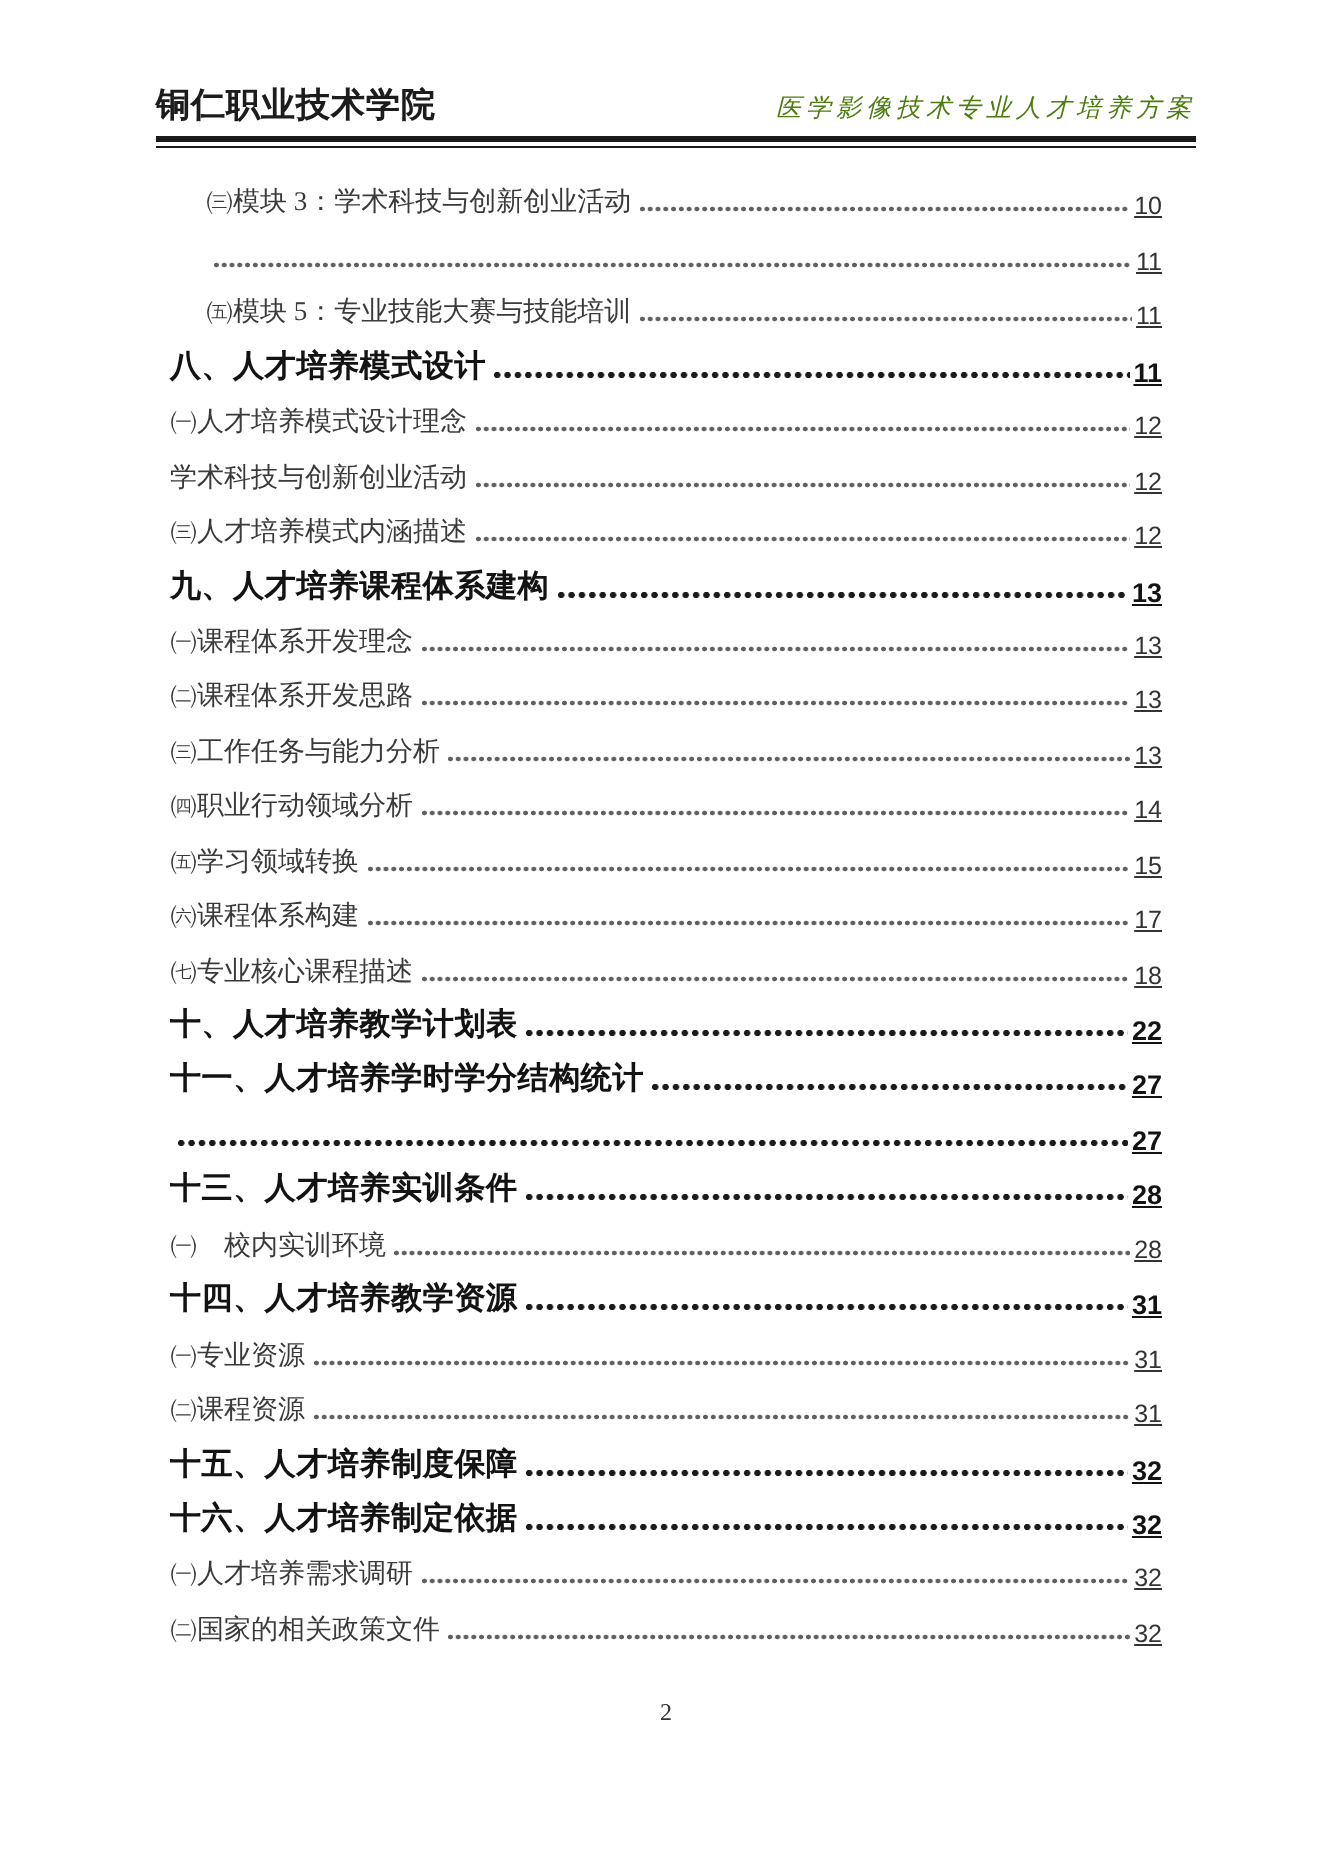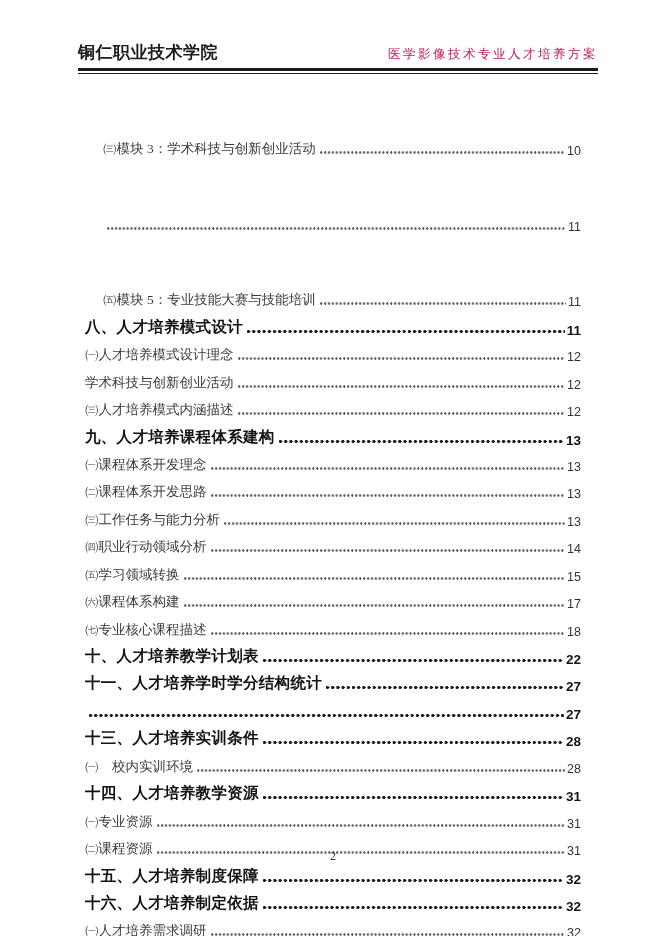--- a/index.html
+++ b/index.html
@@ -12,21 +12,21 @@
     color:#2e2e2e;
   }
   
   .header{position:absolute;left:78px;top:41px;width:520px;}
   .header-row{display:flex;justify-content:space-between;align-items:baseline;}
   .school{
     font-family:"Liberation Sans","DejaVu Sans",sans-serif;
     font-weight:700;font-size:17px;color:#1c1c1c;letter-spacing:.5px;white-space:nowrap;
   }
   .doc-title{
-    font-size:12.5px;color:#be185d;letter-spacing:2.5px;white-space:nowrap;
+    font-size:12.5px;color:#4d7c0f;letter-spacing:2.5px;white-space:nowrap;font-style:italic;
   }
   .header-rule{
     margin-top:4px;height:2px;
     border-top:3px solid #1a1a1a;border-bottom:1px solid #1a1a1a;
   }
   
   .toc{
     position:absolute;left:85px;top:86px;width:496px;
     display:flex;flex-direction:column;
   }
@@ -35,34 +35,35 @@
     white-space:nowrap;font-size:13.5px;color:#3a3a3a;padding-bottom:3px;
   }
   .row .leader{
     flex:1 1 auto;height:3px;margin:0 2px 7px 4px;
     background-image:radial-gradient(circle at 1.2px 1.5px,#606060 1.05px,transparent 1.35px);
     background-size:3.9px 3px;background-repeat:repeat-x;
   }
   .row .pg{
     white-space:nowrap;font-size:12.5px;color:#333;padding-bottom:3px;
     font-family:"Liberation Sans","DejaVu Sans",sans-serif;
+    text-decoration:underline;
   }
   
   .row.h .label{
     font-family:Liberation Sans, sans-serif;
     font-weight:700;font-size:15.5px;color:#131313;padding-bottom:2px;letter-spacing:.3px;
   }
   .row.h .leader{
     height:3px;margin-bottom:7px;
     background-image:radial-gradient(circle at 1.6px 1.5px,#1b1b1b 1.45px,transparent 1.75px);
     background-size:5.2px 3px;
   }
   .row.h .pg{font-weight:700;font-size:13.5px;color:#131313;padding-bottom:2px;}
   
-  .row.sub2{padding-left:18px;margin-top:48px;}
+  .row.sub2{padding-left:18px;}
   
   .footer{
     position:absolute;left:85px;top:849px;width:496px;text-align:center;
     font-size:12px;color:#333;
   }
 </style>
 </head>
 <body>
 
 <div class="page">

